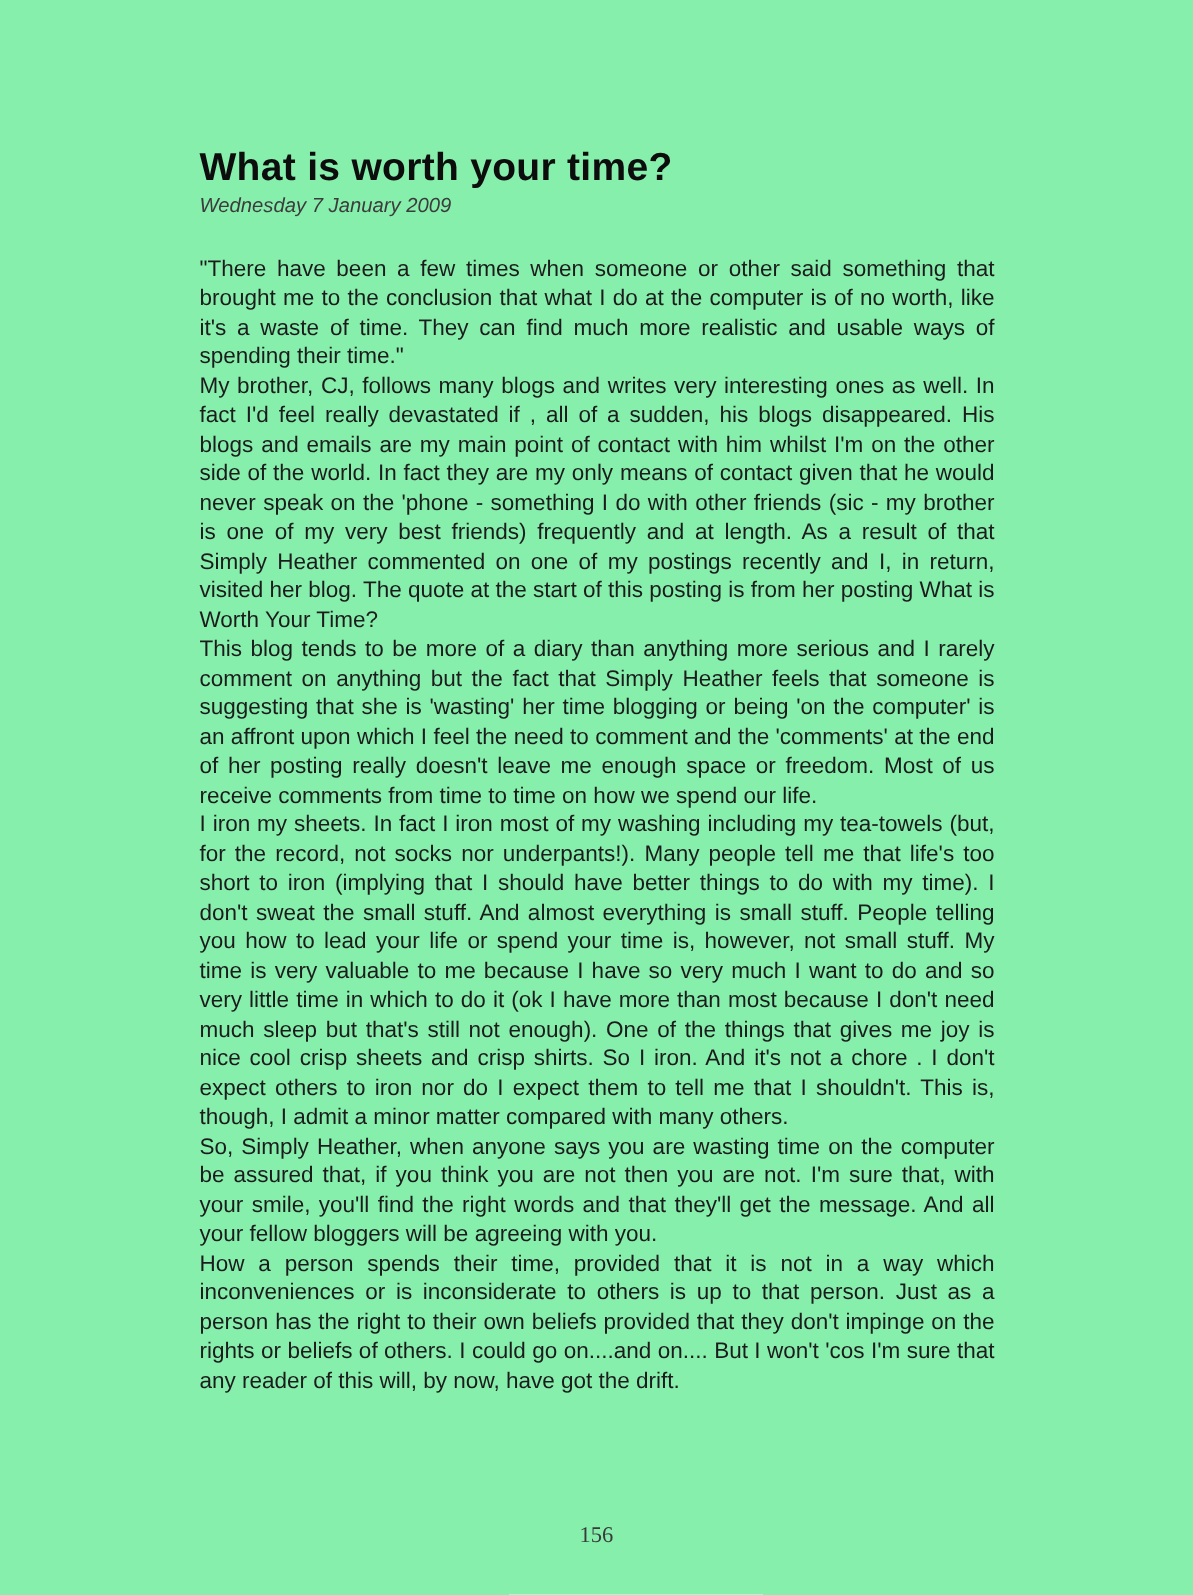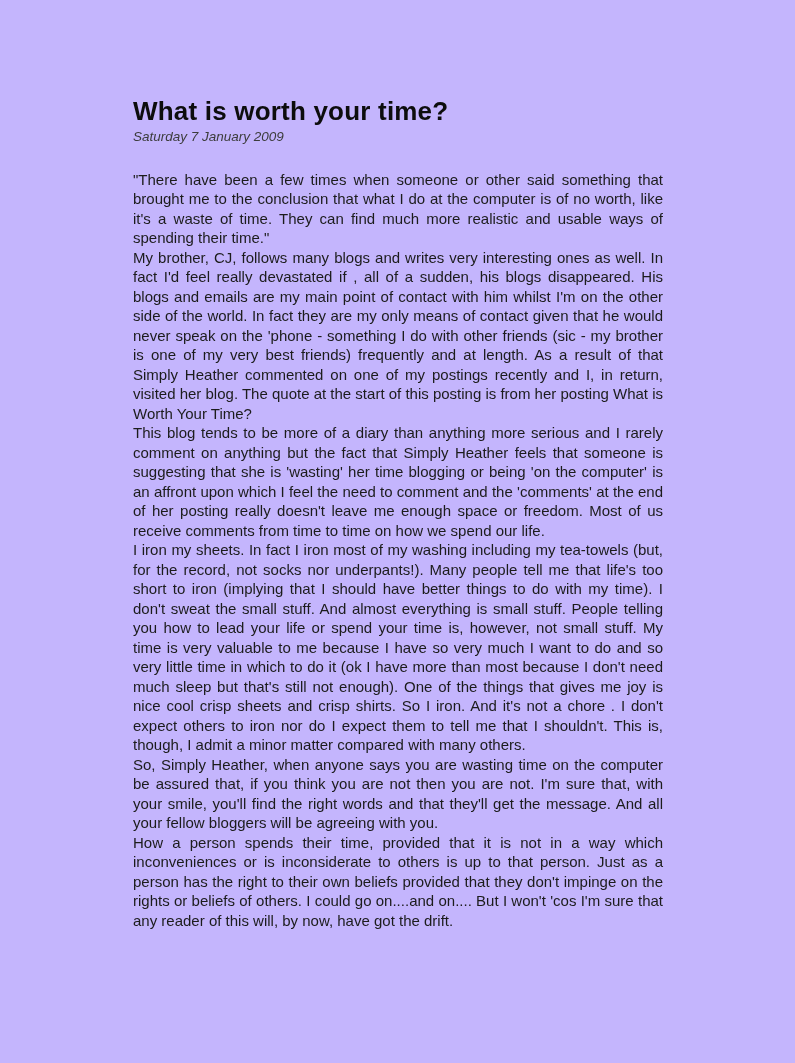--- a/index.html
+++ b/index.html
@@ -8,21 +8,21 @@
     width: 795px;
     height: 1063px;
     font-family: "Liberation Sans", sans-serif;
     position: relative;
     overflow: hidden;
   }
   .page {
     position: relative;
     width: 795px;
     height: 1063px;
-    background: #c4b5fd;
+    background: #86efac;
   }
   .content {
     position: absolute;
     left: 133px;
     top: 97px;
     width: 530px;
   }
   .post-title {
     font-family: "Liberation Sans", sans-serif;
     font-size: 26px;
@@ -59,23 +59,24 @@
     font-size: 15px;
     color: #3a3a3a;
   }
 </style>
 </head>
 <body>
 
 <div class="page">
   <div class="content">
     <h1 class="post-title">What is worth your time?</h1>
-    <div class="post-date">Saturday 7 January 2009</div>
+    <div class="post-date">Wednesday 7 January 2009</div>
     <div class="article-body">
       <p>"There have been a few times when someone or other said something that brought me to the conclusion that what I do at the computer is of no worth, like it's a waste of time. They can find much more realistic and usable ways of spending their time."</p>
       <p>My brother, CJ, follows many blogs and writes very interesting ones as well. In fact I'd feel really devastated if , all of a sudden, his blogs disappeared. His blogs and emails are my main point of contact with him whilst I'm on the other side of the world. In fact they are my only means of contact given that he would never speak on the 'phone - something I do with other friends (sic - my brother is one of my very best friends) frequently and at length. As a result of that Simply Heather commented on one of my postings recently and I, in return, visited her blog. The quote at the start of this posting is from her posting What is Worth Your Time?</p>
       <p>This blog tends to be more of a diary than anything more serious and I rarely comment on anything but the fact that Simply Heather feels that someone is suggesting that she is 'wasting' her time blogging or being 'on the computer' is an affront upon which I feel the need to comment and the 'comments' at the end of her posting really doesn't leave me enough space or freedom. Most of us receive comments from time to time on how we spend our life.</p>
       <p>I iron my sheets. In fact I iron most of my washing including my tea-towels (but, for the record, not socks nor underpants!). Many people tell me that life's too short to iron (implying that I should have better things to do with my time). I don't sweat the small stuff. And almost everything is small stuff. People telling you how to lead your life or spend your time is, however, not small stuff. My time is very valuable to me because I have so very much I want to do and so very little time in which to do it (ok I have more than most because I don't need much sleep but that's still not enough). One of the things that gives me joy is nice cool crisp sheets and crisp shirts. So I iron. And it's not a chore . I don't expect others to iron nor do I expect them to tell me that I shouldn't. This is, though, I admit a minor matter compared with many others.</p>
       <p>So, Simply Heather, when anyone says you are wasting time on the computer be assured that, if you think you are not then you are not. I'm sure that, with your smile, you'll find the right words and that they'll get the message. And all your fellow bloggers will be agreeing with you.</p>
       <p>How a person spends their time, provided that it is not in a way which inconveniences or is inconsiderate to others is up to that person. Just as a person has the right to their own beliefs provided that they don't impinge on the rights or beliefs of others. I could go on....and on.... But I won't 'cos I'm sure that any reader of this will, by now, have got the drift.</p>
     </div>
   </div>
+  <div class="page-number">156</div>
 </div>
 
 </body></html>

